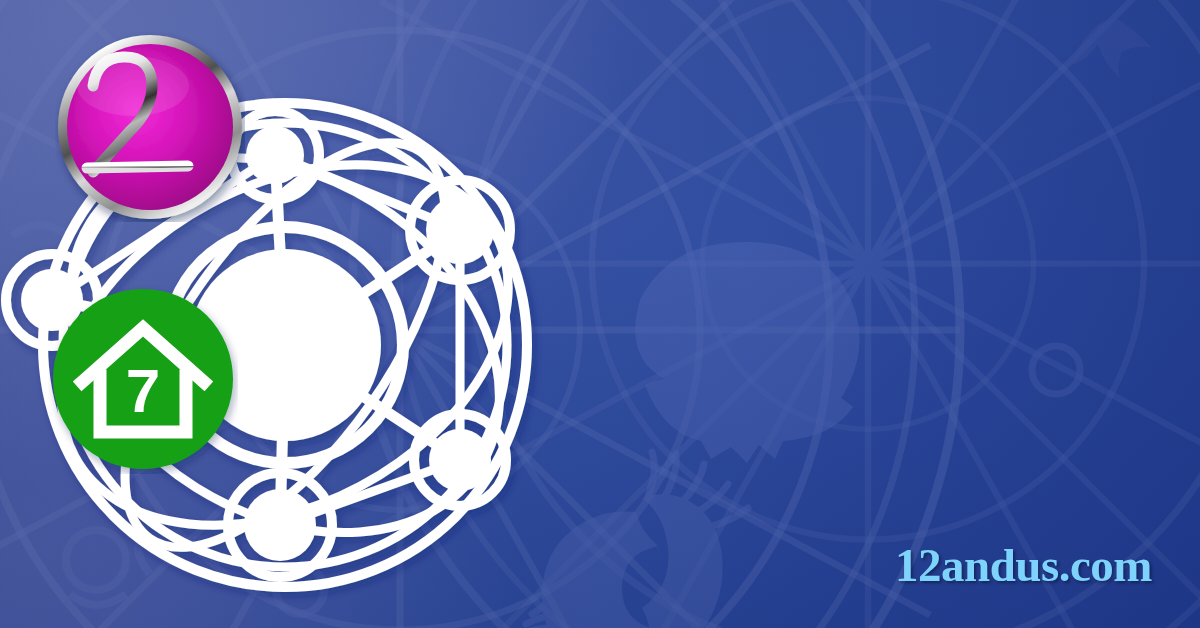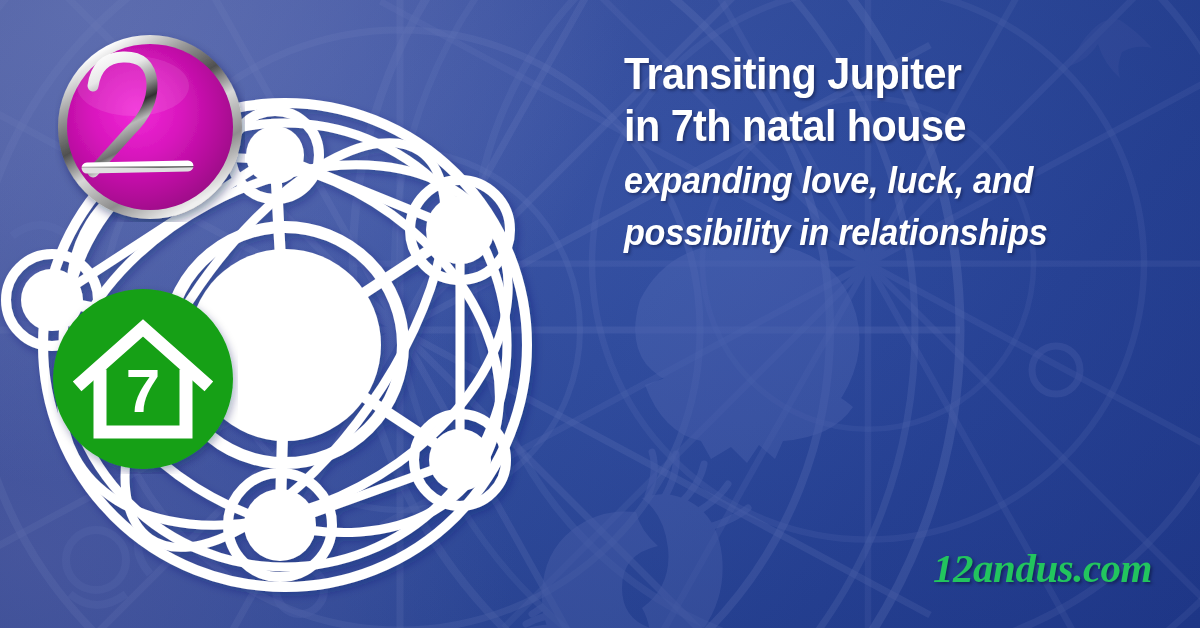--- a/index.html
+++ b/index.html
@@ -97,25 +97,24 @@
     white-space: nowrap;
   }
 
   
   .site-url {
     position: absolute;
     right: 48px;
     bottom: 36px;
     font-family: "Liberation Serif", serif;
     font-weight: bold;
-    font-size: 41px;
-    color: #22c55e;
+    font-size: 47px;
+    color: #7dd3fc;
     letter-spacing: -0.5px;
     text-shadow: 2px 2px 3px rgba(8,16,50,0.5);
-    font-style: italic;
   }
 </style>
 </head>
 <body>
 
 <div id="canvas">
 
   <div class="bg-gradient"></div>
 
   <svg class="bg-wheel" viewBox="0 0 1200 628" preserveAspectRatio="none">
@@ -320,22 +319,16 @@
     <circle cx="95" cy="95" r="90" fill="#17a013" filter="url(#houseShadow)"></circle>
 
     <g stroke="#ffffff" fill="none" stroke-width="13" stroke-linecap="square" stroke-linejoin="miter">
       <path d="M34 98 L95 44 L156 98"></path>
       <path d="M52 92 L52 148 L138 148 L138 92"></path>
     </g>
 
     <text x="95" y="128" text-anchor="middle" font-family="&quot;Liberation Sans&quot;, sans-serif" font-size="62" font-weight="bold" fill="#ffffff">7</text>
   </svg>
 
-  <div class="text-block">
-    <div class="headline">Transiting Jupiter</div>
-    <div class="headline">in 7th natal house</div>
-    <div class="subhead">expanding love, luck, and</div>
-    <div class="subhead">possibility in relationships</div>
-  </div>
 
   <div class="site-url">12andus.com</div>
 
 </div>
 
 </body></html>

